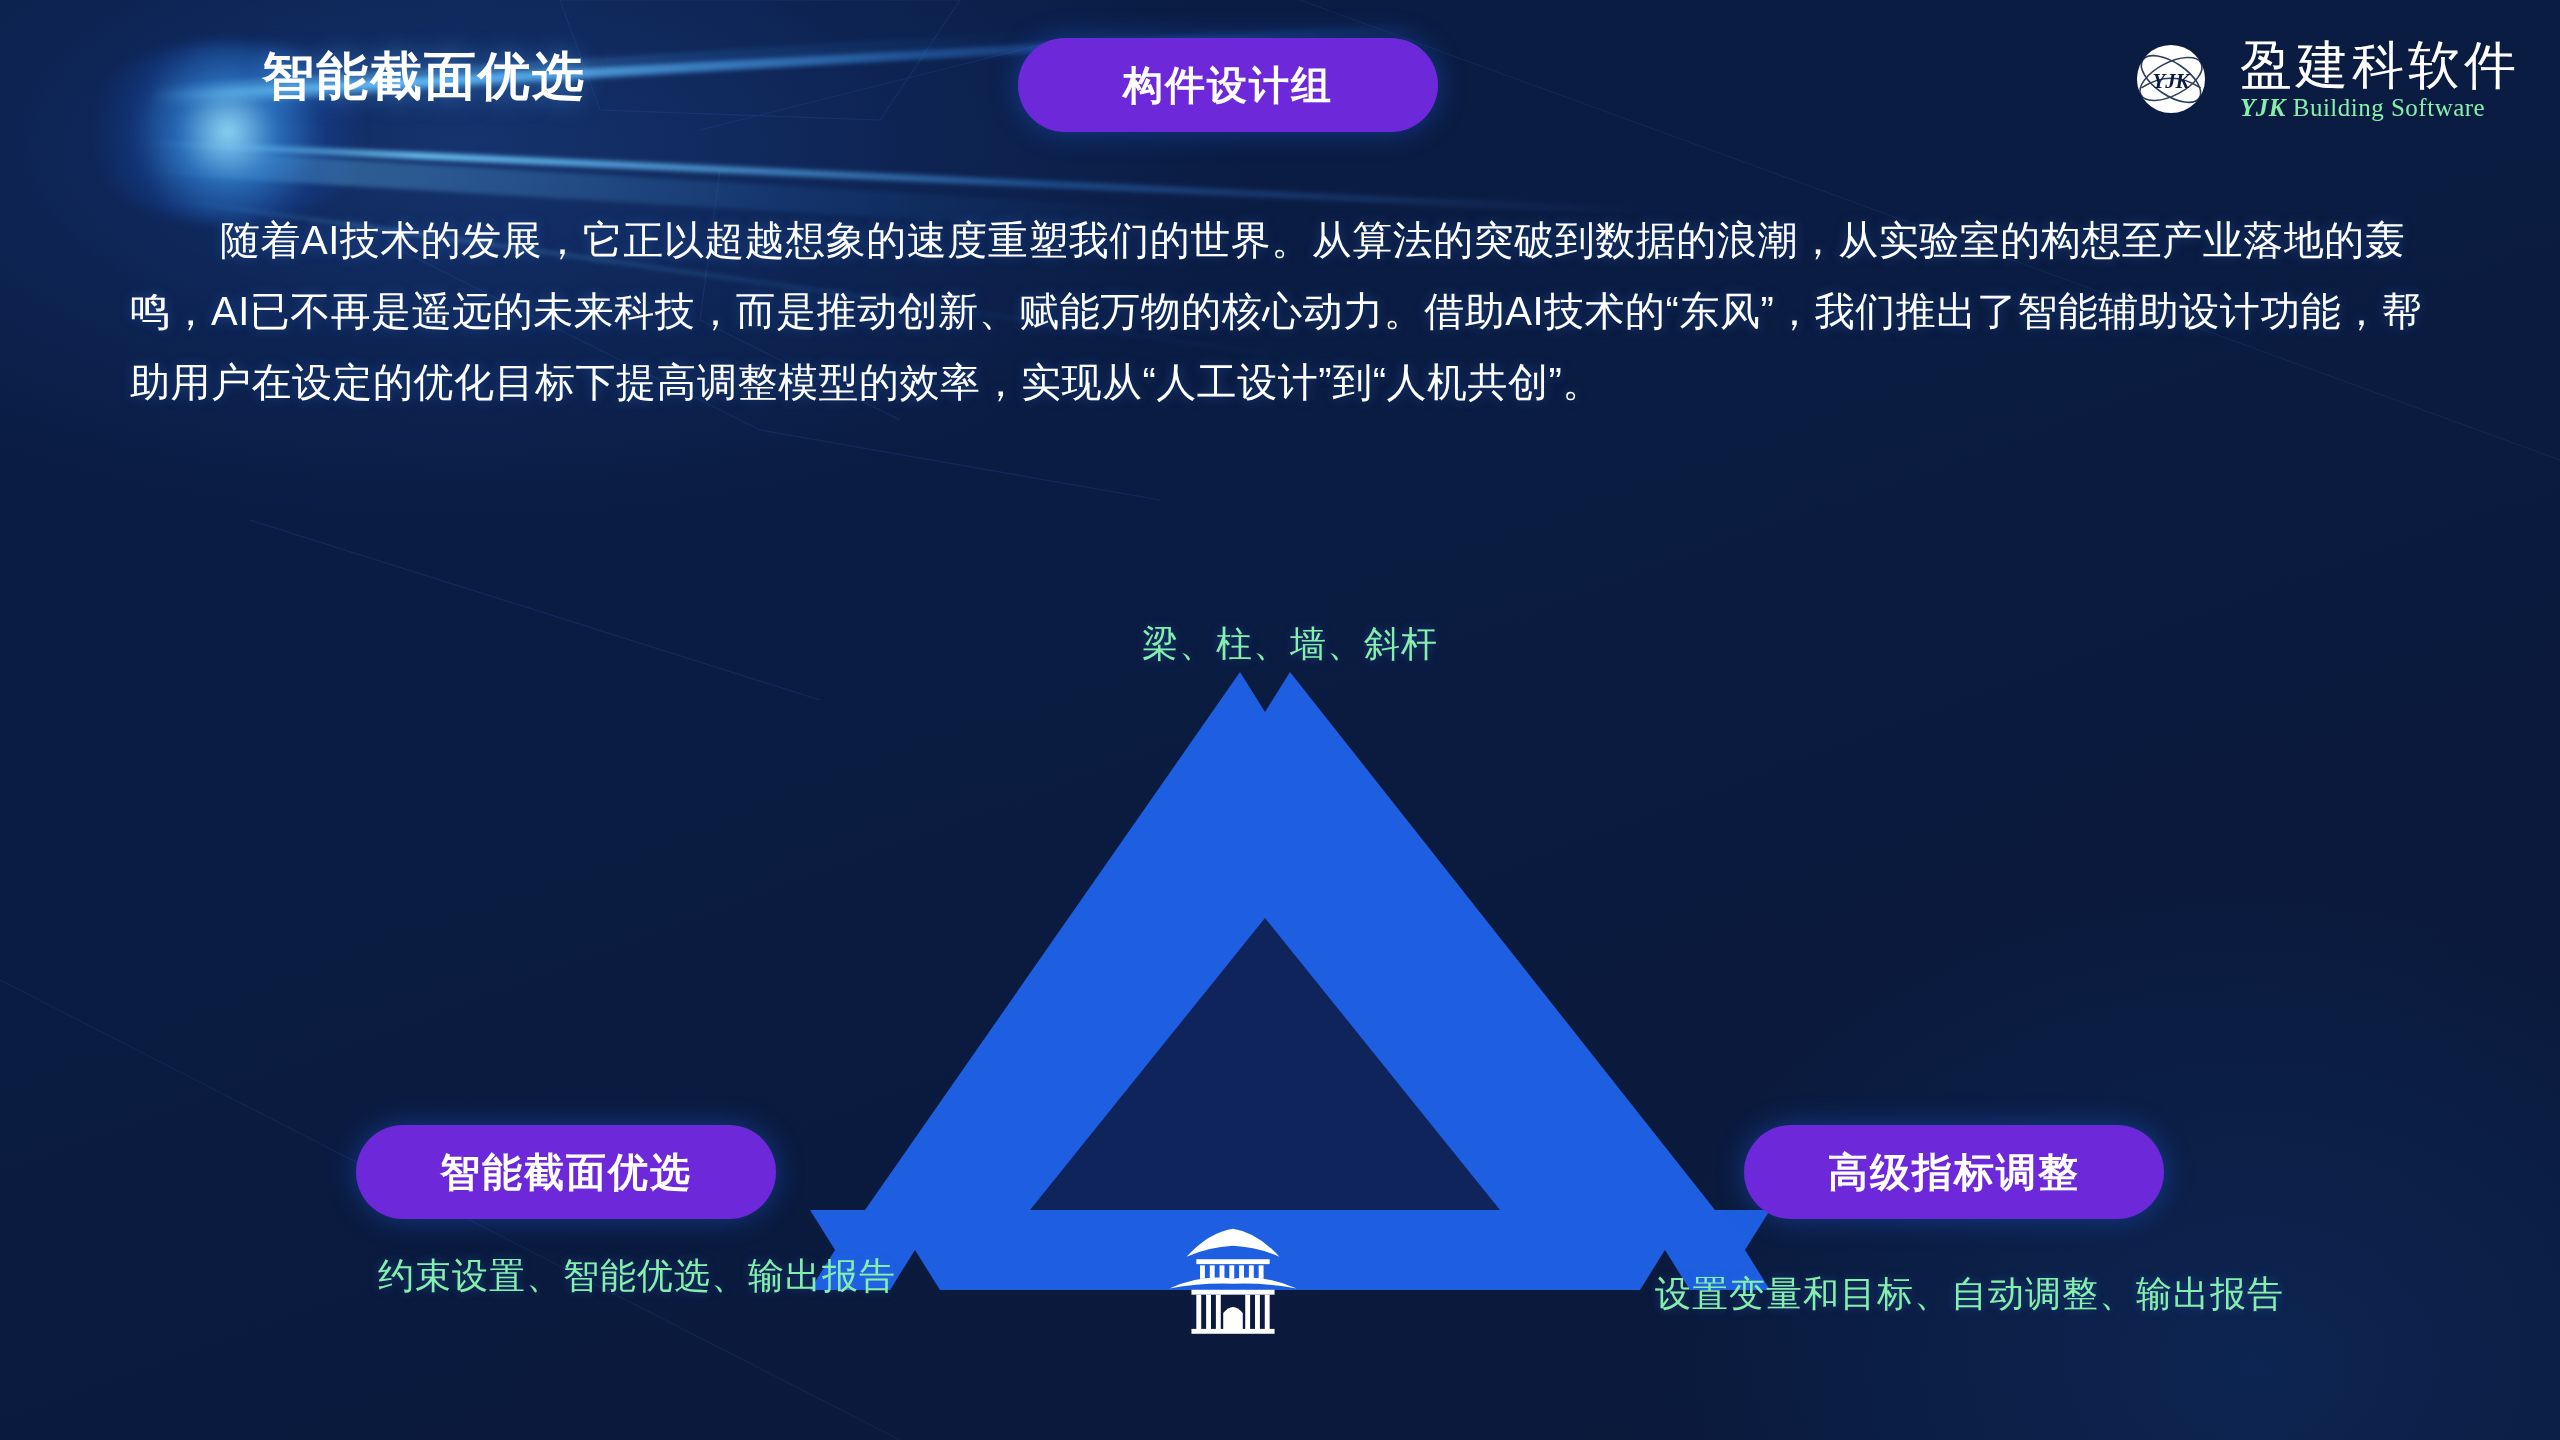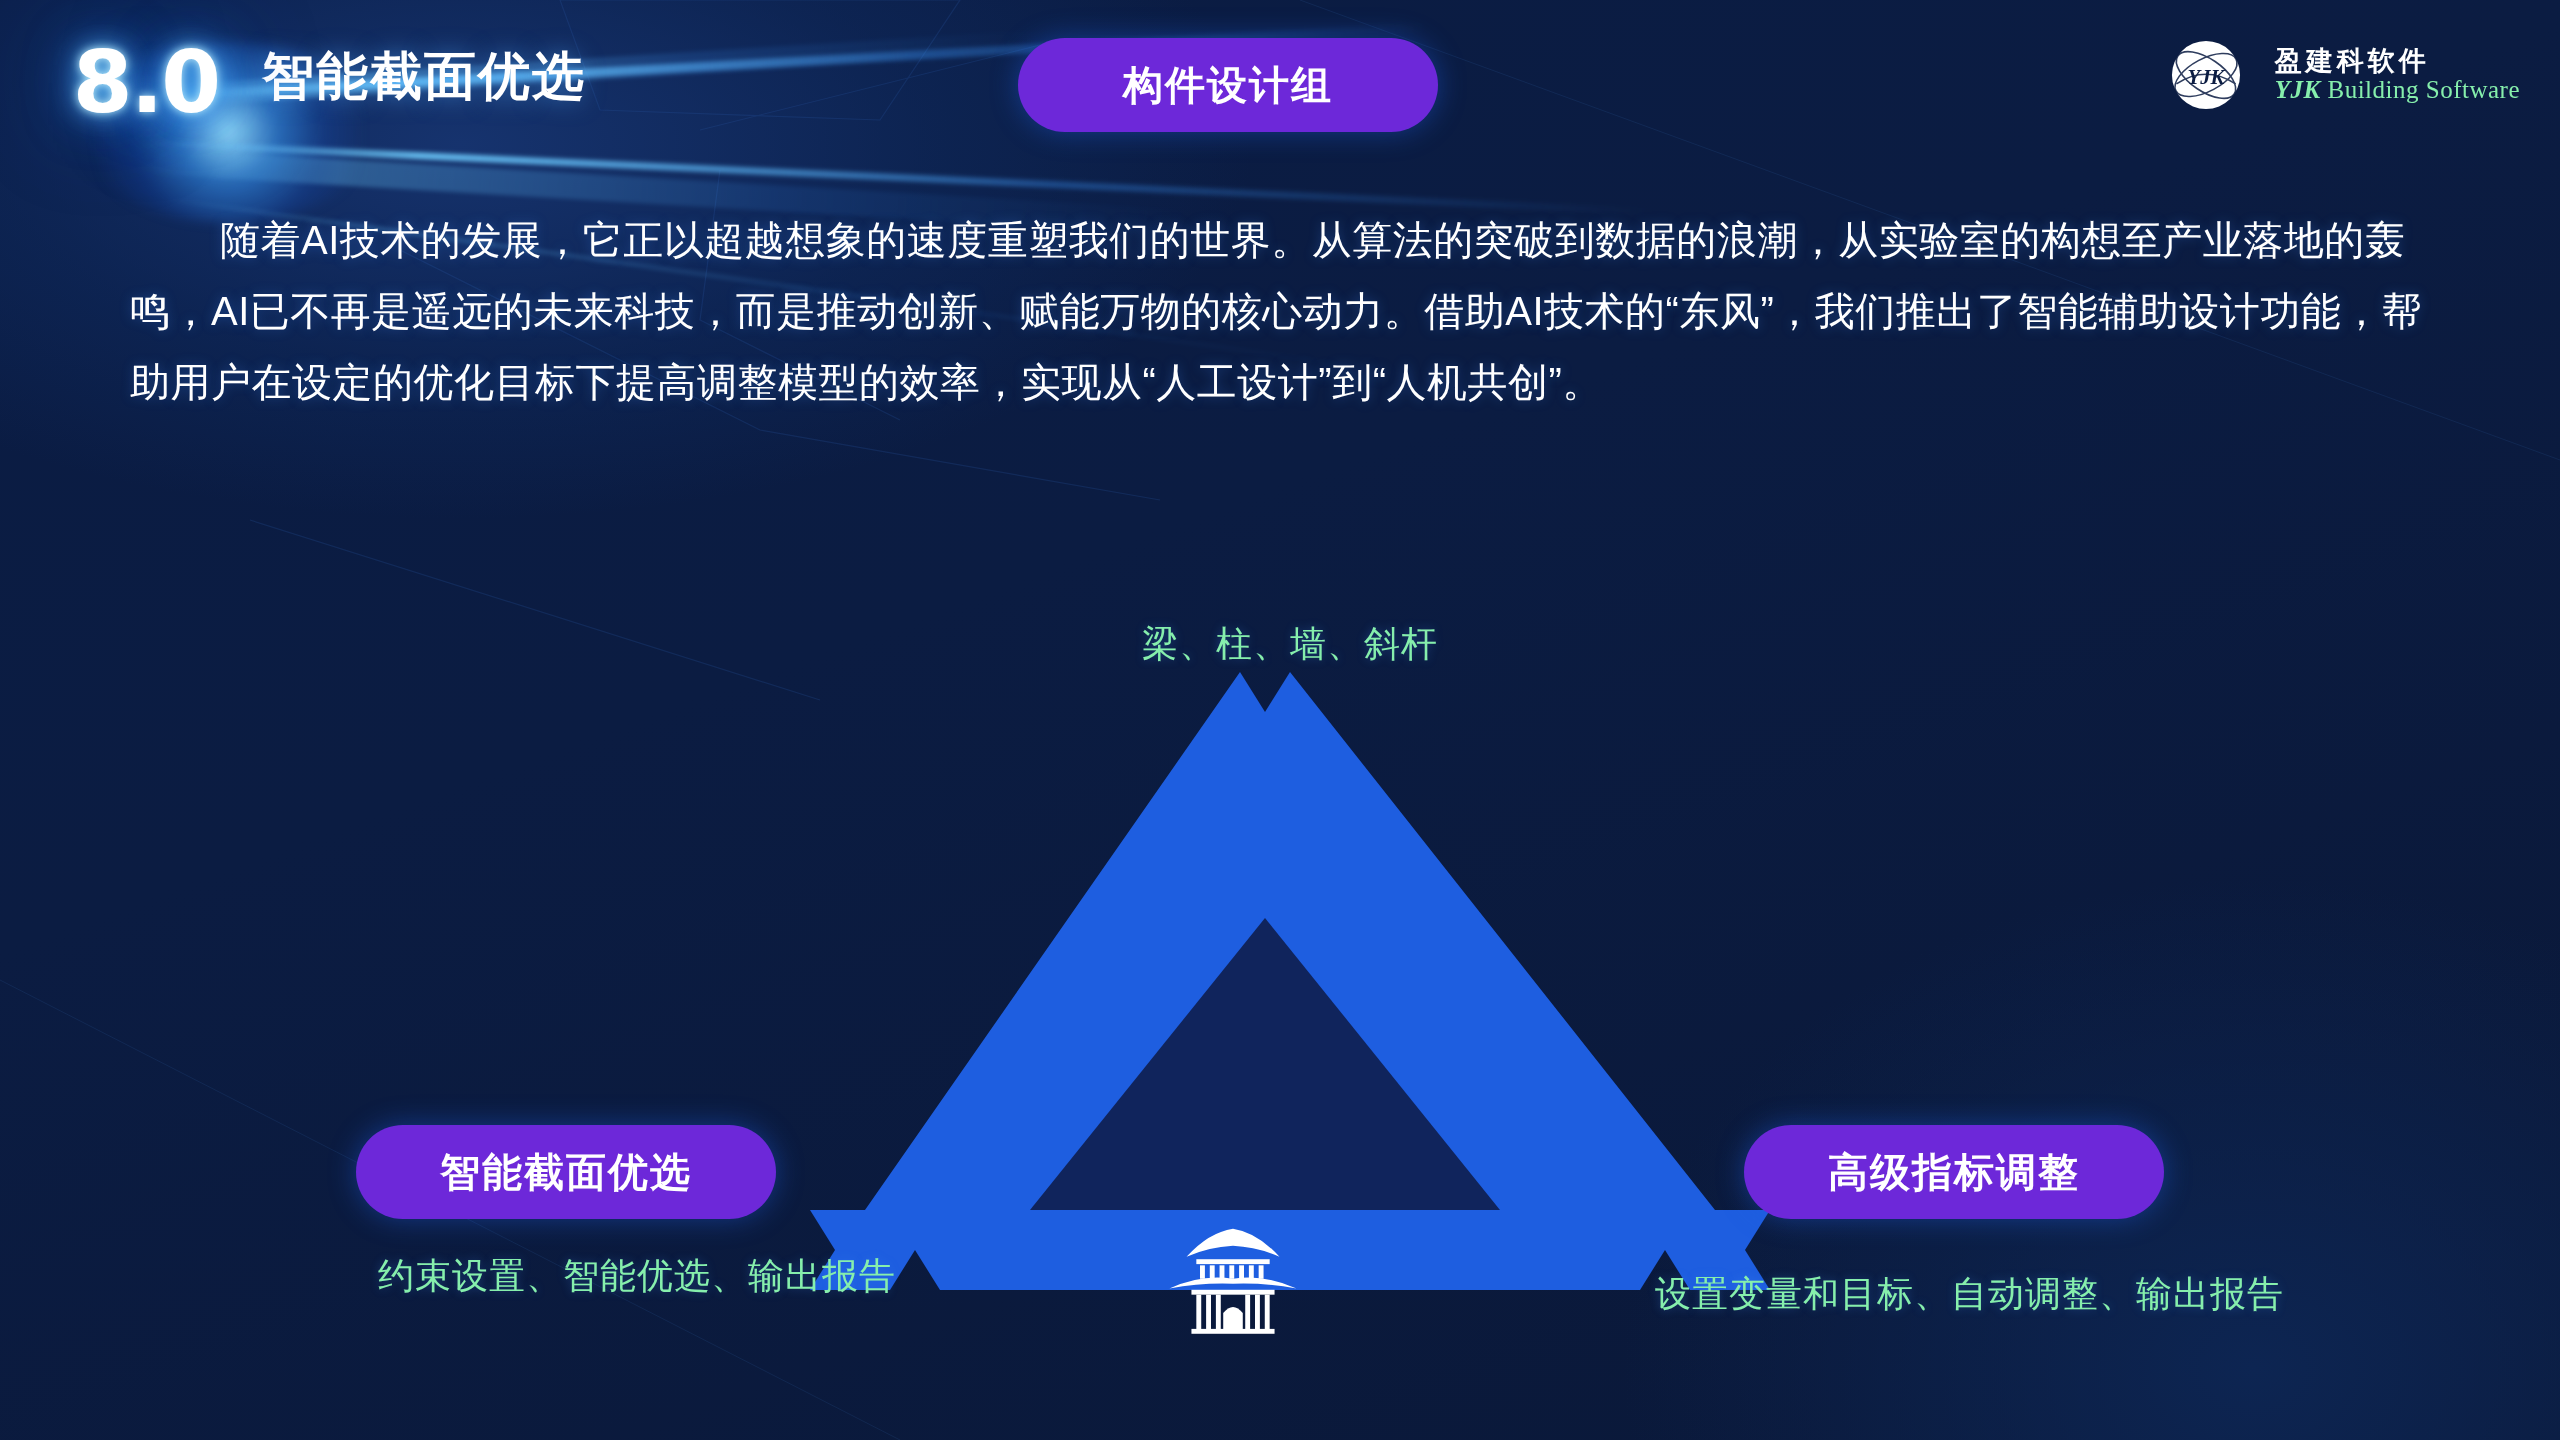--- a/index.html
+++ b/index.html
@@ -53,21 +53,21 @@
     position:absolute; left:262px; top:42px;
     font-size:52px; font-weight:bold; color:#ffffff;
     letter-spacing:2px;
     text-shadow:0 0 22px rgba(80,170,255,.55);
   }
 
   
   .logo { position:absolute; right:40px; top:38px; display:flex; align-items:center; gap:32px; }
   .logo-mark { width:74px; height:74px; flex:0 0 auto; }
   .logo-txt { display:flex; flex-direction:column; line-height:1.05; }
-  .logo-cn { font-size:27px; font-weight:bold; color:#fff; letter-spacing:4px; }
+  .logo-cn { font-size:52px; font-weight:normal; color:#fff; letter-spacing:4px; }
   .logo-en { font-size:25px; color:#86efac; font-family:"Liberation Serif","DejaVu Serif",serif; letter-spacing:.5px; margin-top:2px;}
   .logo-en b { font-style:italic; font-family:"Liberation Serif",serif; }
 
   
   .para {
     position:absolute; left:130px; top:205px; width:2300px;
     color:#ffffff; font-size:40px; line-height:71px;
     letter-spacing:.5px;
     text-shadow:0 0 12px rgba(60,140,255,.35);
   }
@@ -121,23 +121,20 @@
   <div class="core-glow" style="left:78px; top:42px; width:300px; height:180px;"></div>
   <div class="beam" style="left:150px; top:92px;  width:1280px; height:9px;  transform:rotate(-3.1deg);"></div>
   <div class="beam" style="left:150px; top:86px;  width:900px;  height:22px; transform:rotate(-3.6deg); opacity:.45;"></div>
   <div class="beam" style="left:150px; top:140px; width:1500px; height:7px;  transform:rotate(2.6deg);"></div>
   <div class="beam" style="left:150px; top:148px; width:1050px; height:26px; transform:rotate(3.4deg); opacity:.35;"></div>
   <div class="beam" style="left:160px; top:196px; width:1250px; height:4px;  transform:rotate(8deg); opacity:.3;"></div>
 </div>
 
 <div class="header">
 
-  <div class="ver-wrap">
-    <span class="ver-text">8.0</span>
-  </div>
 
   <div class="title-main">智能截面优选</div>
 
   <div class="logo">
     <svg class="logo-mark" viewBox="0 0 100 100">
       <circle cx="50" cy="50" r="46" fill="#ffffff"></circle>
       <g stroke="#0b1c42" stroke-width="2.2" fill="none" opacity=".85">
         <ellipse cx="50" cy="50" rx="46" ry="22" transform="rotate(-28 50 50)"></ellipse>
         <ellipse cx="50" cy="50" rx="46" ry="22" transform="rotate(34 50 50)"></ellipse>
         <path d="M10 62 Q50 36 90 62"></path>

